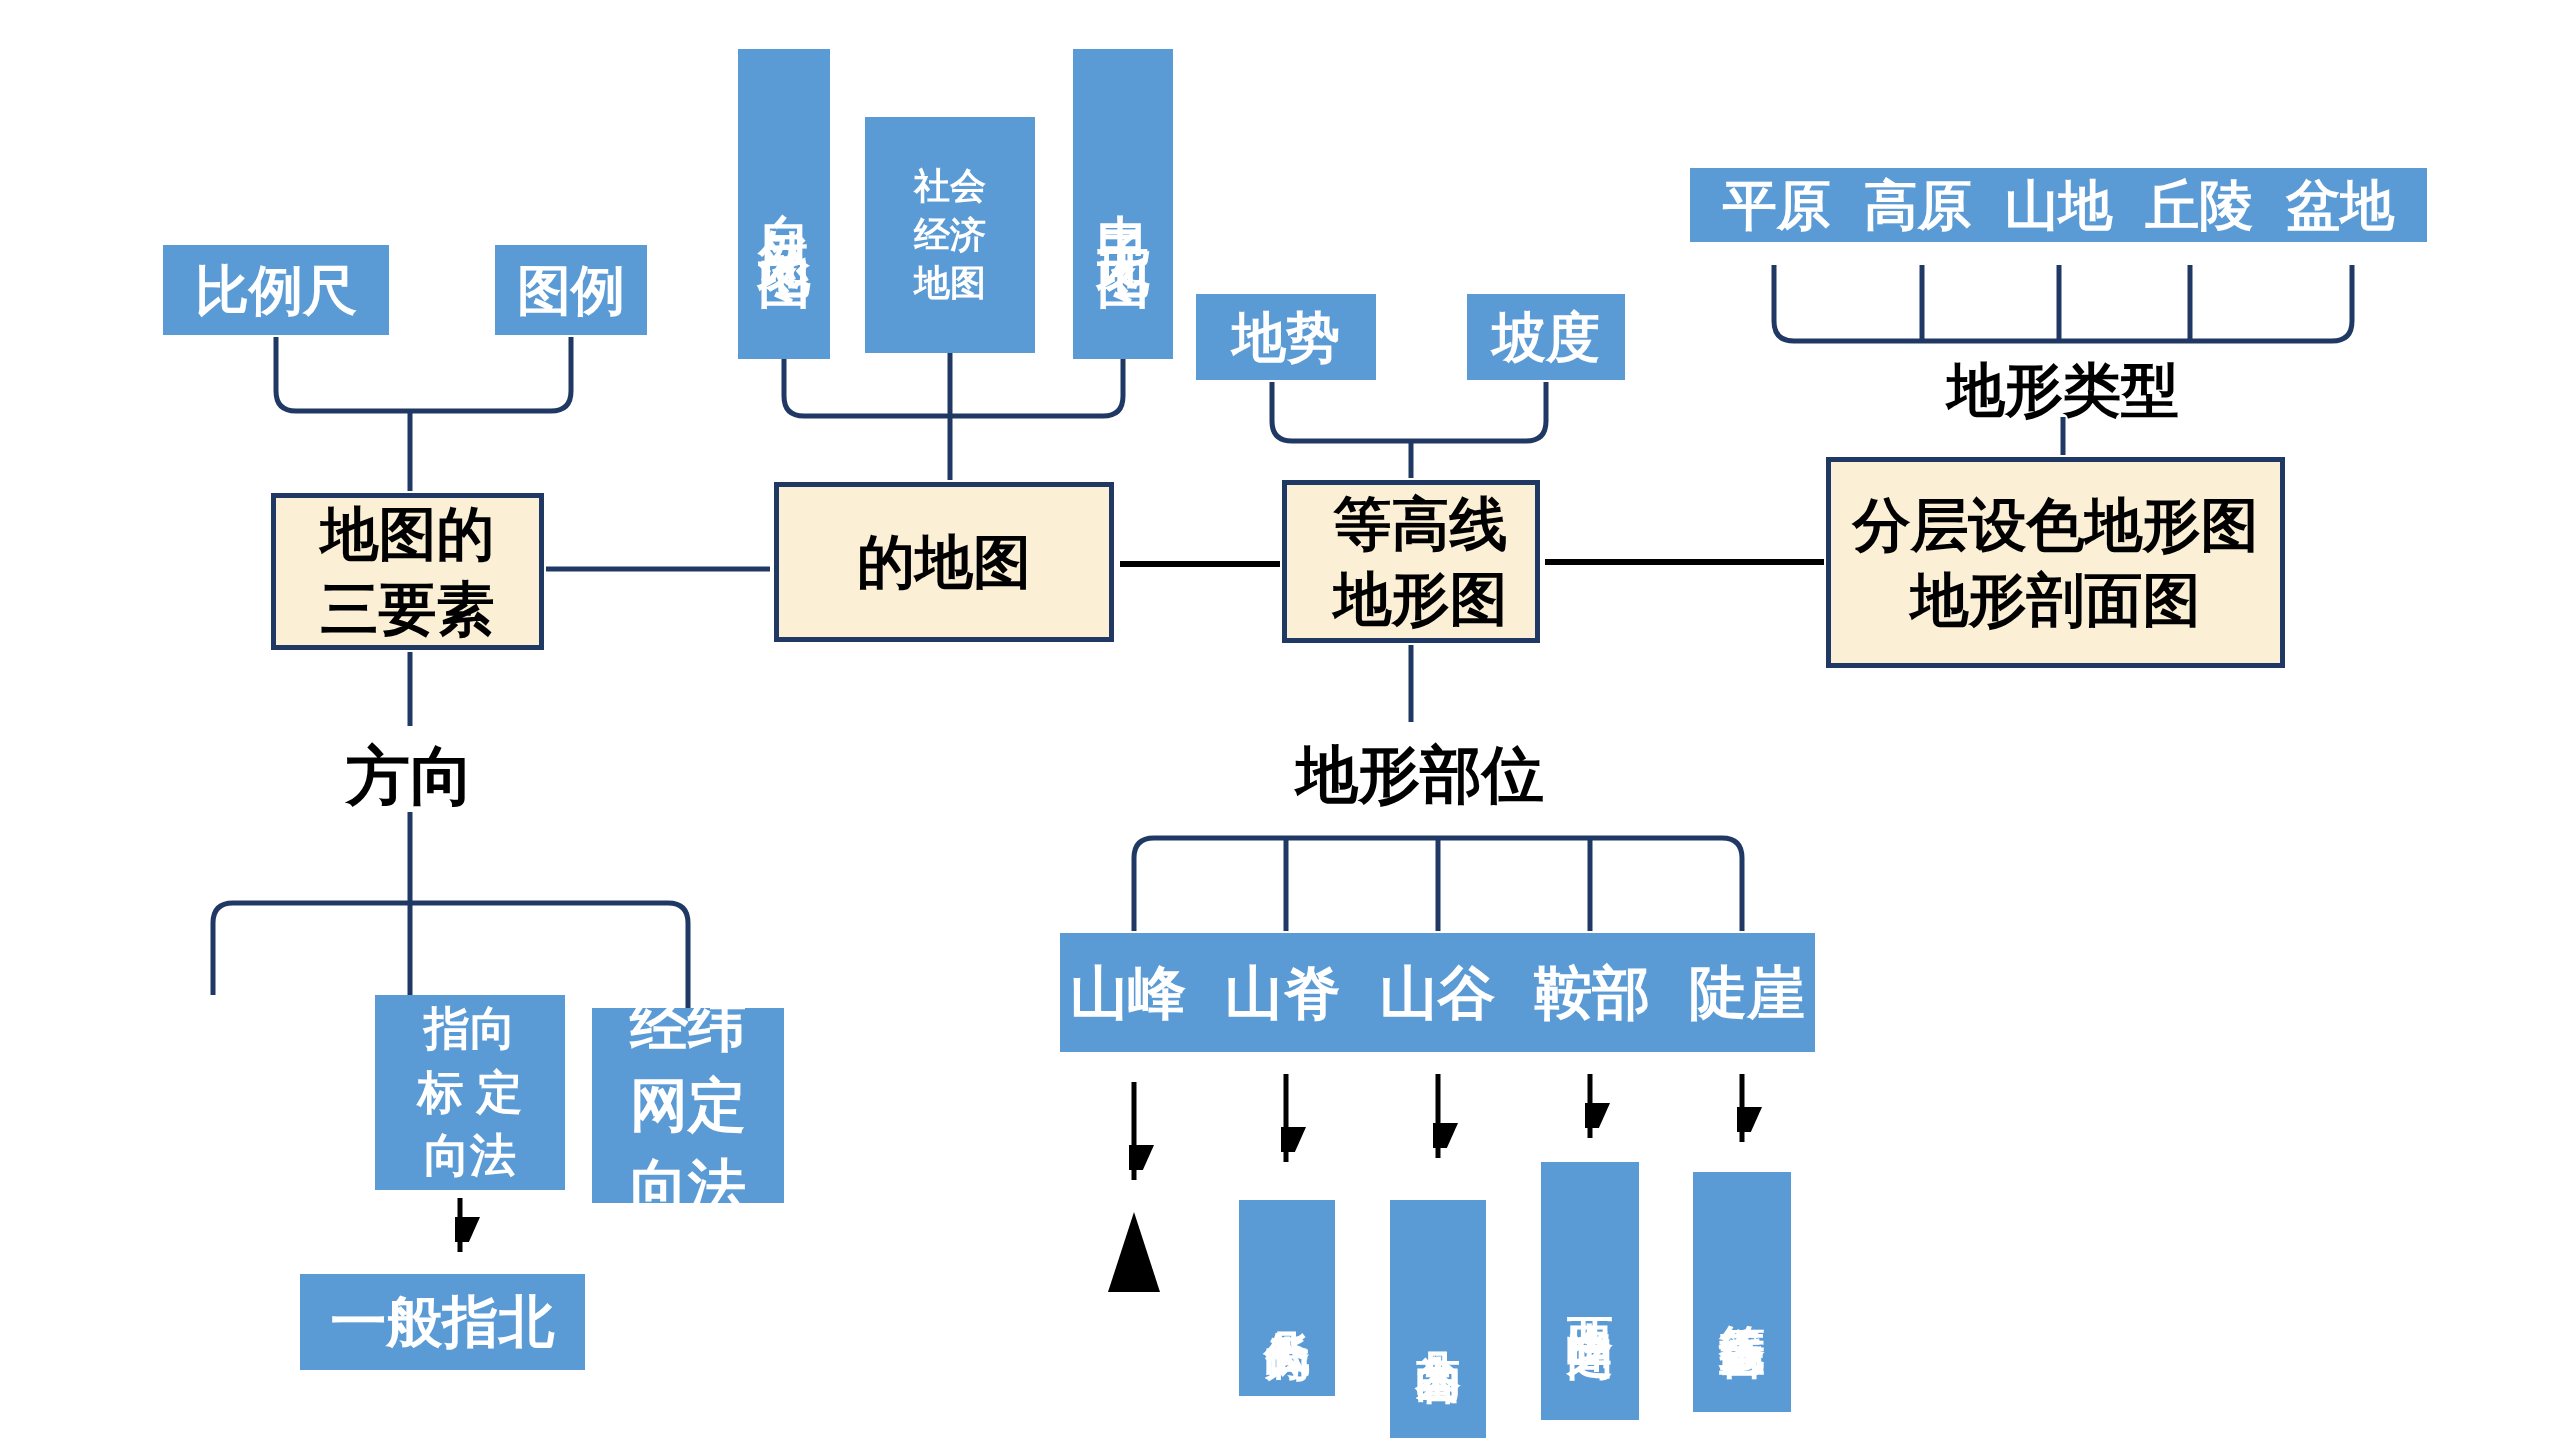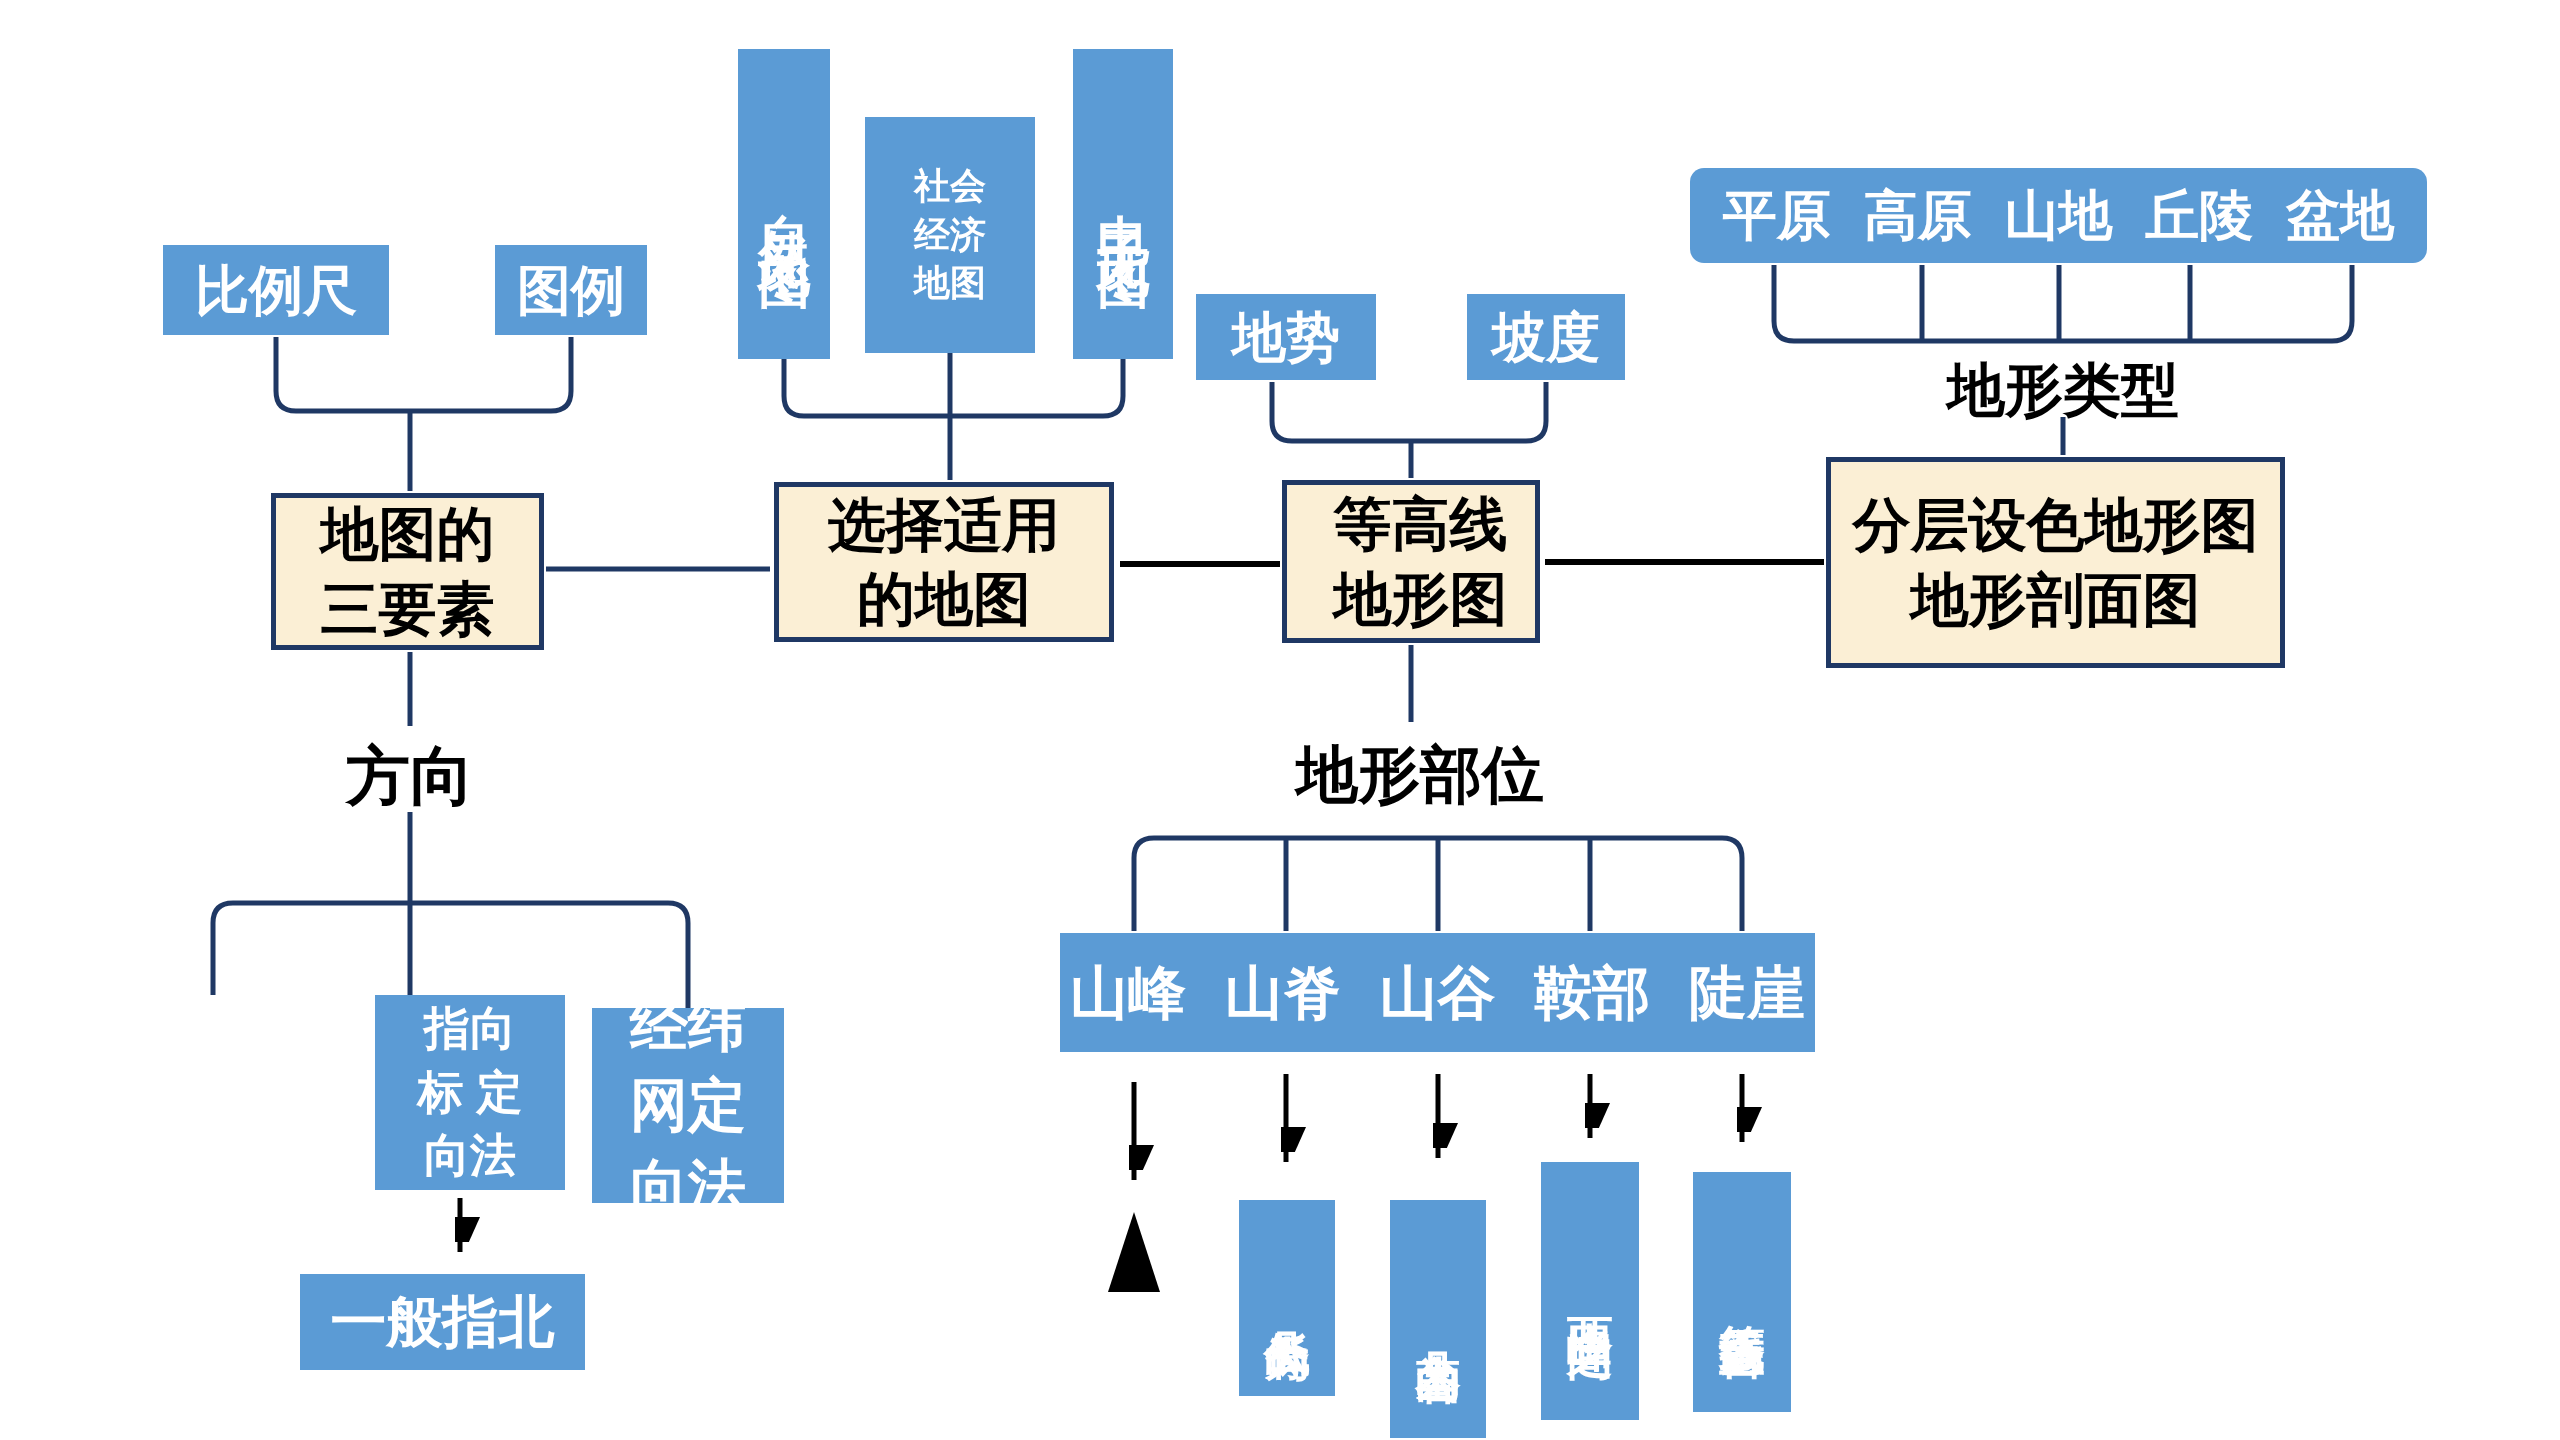--- a/index.html
+++ b/index.html
@@ -121,39 +121,38 @@
     <span class="vert" style="letter-spacing:16px;">电子地图</span>
   </div>
 
   <div class="bb" style="left:1196px;top:294px;width:180px;height:86px;font-size:54px;">
     <span>地势</span>
   </div>
   <div class="bb" style="left:1467px;top:294px;width:158px;height:86px;font-size:54px;">
     <span>坡度</span>
   </div>
 
-  <div class="bb" style="left:1690px;top:168px;width:737px;height:95px;font-size:54px;border-radius:14px;">
+  <div class="bb" style="left:1690px;top:168px;width:737px;height:74px;font-size:54px;">
     <div class="rowlabels">
       <span>平原</span>
       <span>高原</span>
       <span>山地</span>
       <span>丘陵</span>
       <span>盆地</span>
     </div>
   </div>
   <div class="blabel" style="left:2063px;top:352px;font-size:58px;">
     <span>地形类型</span>
   </div>
 
   <div class="cb" style="left:271px;top:493px;width:273px;height:157px;font-size:58px;text-align:right;">
     <span>地图的</span>
     <span>三要素</span>
   </div>
   <div class="cb" style="left:774px;top:482px;width:340px;height:160px;font-size:58px;">
-    <span>选择适用</span>
     <span>的地图</span>
   </div>
   <div class="cb" style="left:1282px;top:480px;width:258px;height:163px;font-size:58px;padding-left:19px;">
     <span>等高线</span>
     <span>地形图</span>
   </div>
   <div class="cb" style="left:1826px;top:457px;width:459px;height:211px;font-size:58px;">
     <span>分层设色地形图</span>
     <span>地形剖面图</span>
   </div>

